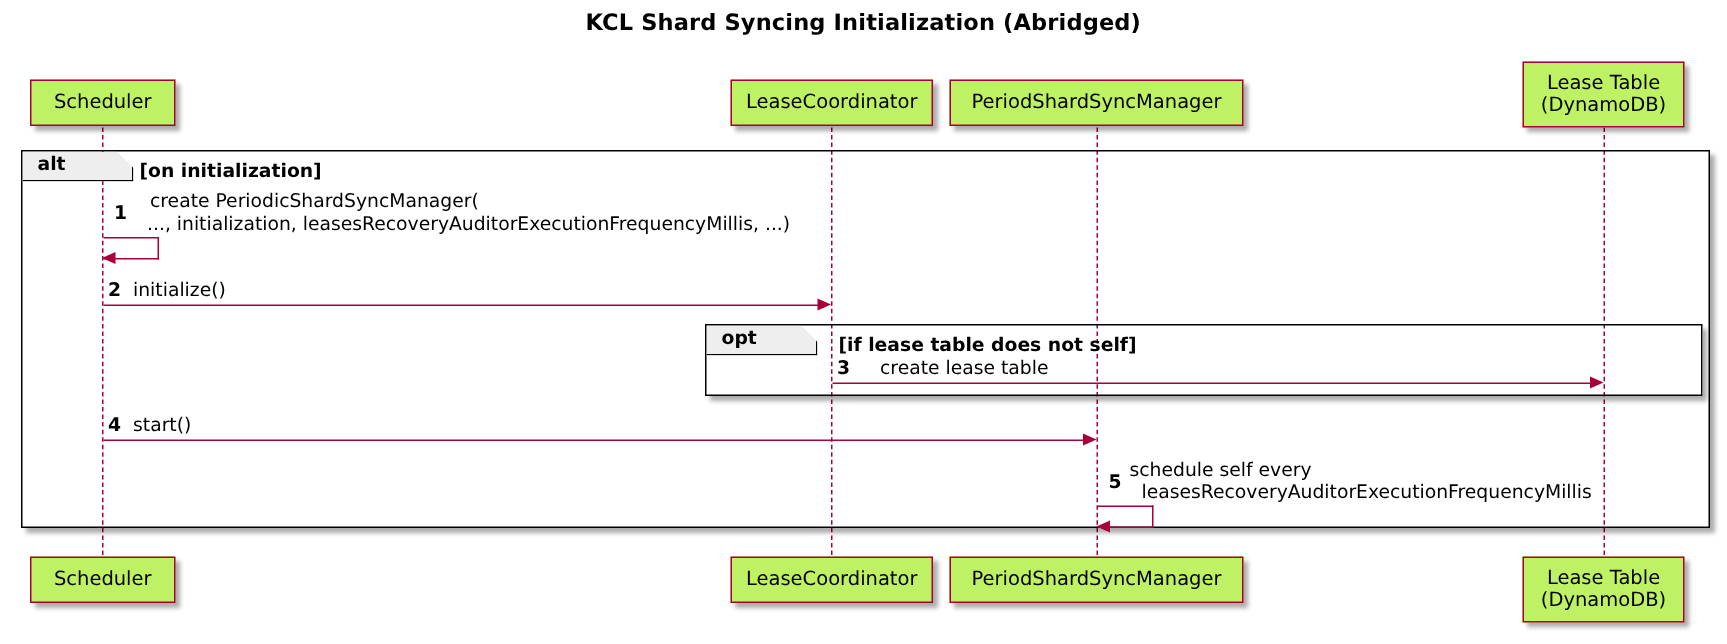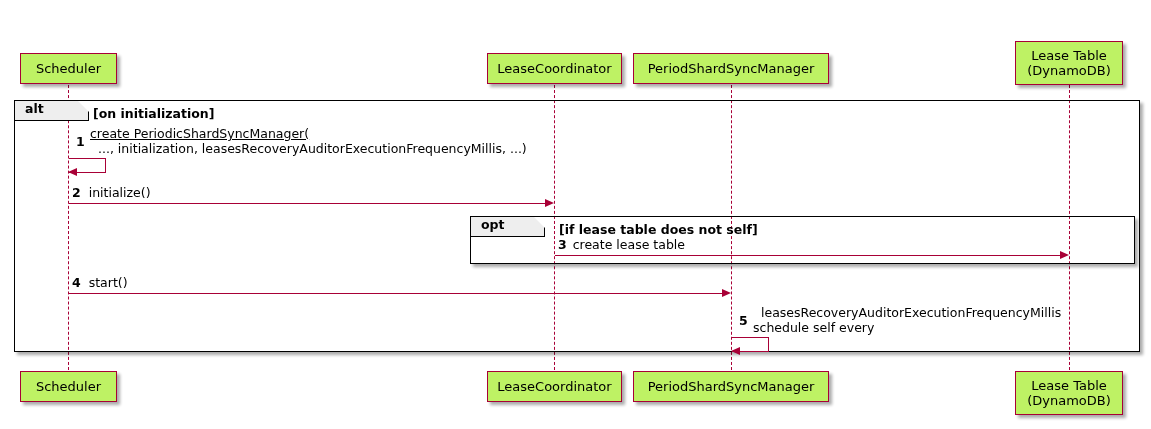--- a/index.html
+++ b/index.html
@@ -125,71 +125,72 @@
     border: 1.4px solid #A80036;
     border-left: none;
     background: transparent;
   }
 </style>
 </head>
 <body>
 
 <div id="diagram">
 
+  <div class="abs title">KCL Shard Syncing Initialization (Abridged)</div>
 
   <div class="abs lifeline" style="left:68px;  top:85px; height:285px;"></div>
   <div class="abs lifeline" style="left:554px; top:85px; height:285px;"></div>
   <div class="abs lifeline" style="left:731px; top:85px; height:285px;"></div>
   <div class="abs lifeline" style="left:1069px;top:85px; height:285px;"></div>
 
   <div class="abs frame" style="left:14px; top:100px; width:1126px; height:252px;"></div>
   <div class="abs frame-tab" style="left:15px; top:101px; width:74px; height:20px;">
     <span>alt</span>
   </div>
   <div class="abs frame-cond" style="left:93px; top:106px;">[on initialization]</div>
 
   <div class="abs frame" style="left:470px; top:216px; width:665px; height:48px;"></div>
   <div class="abs frame-tab" style="left:471px; top:217px; width:74px; height:20px;">
     <span>opt</span>
   </div>
   <div class="abs frame-cond" style="left:559px; top:222px;">[if lease table does not self]</div>
 
   <div class="abs msg-label" style="left:76px; top:127px;">
     <span class="msg-num" style="position:absolute; left:0; top:8px;">1</span>
-    <span class="msg-text" style="display:block; margin-left:14px;text-decoration:underline;">create PeriodicShardSyncManager(</span>
+    <span class="msg-text" style="display:block; margin-left:24px;">create PeriodicShardSyncManager(</span>
     <span class="msg-text" style="display:block; margin-left:22px;">..., initialization, leasesRecoveryAuditorExecutionFrequencyMillis, ...)</span>
   </div>
   <div class="abs self-loop" style="left:69px; top:158px; width:37px; height:15px;"></div>
   <div class="abs arrow-left" style="left:68px; top:168px;"></div>
 
   <div class="abs msg-label" style="left:72px; top:186px;">
     <span class="msg-num">2</span>
     <span class="msg-text" style="margin-left:4px;">initialize()</span>
   </div>
   <div class="abs msg-line" style="left:69px; top:203px; width:477px;"></div>
   <div class="abs arrow-right" style="left:545px; top:199px;"></div>
 
   <div class="abs msg-label" style="left:558px; top:238px;">
     <span class="msg-num">3</span>
-    <span class="msg-text" style="margin-left:2px;">create lease table</span>
+    <span class="msg-text" style="margin-left:16px;">create lease table</span>
   </div>
   <div class="abs msg-line" style="left:555px; top:255px; width:506px;"></div>
   <div class="abs arrow-right" style="left:1060px; top:251px;"></div>
 
   <div class="abs msg-label" style="left:72px; top:276px;">
     <span class="msg-num">4</span>
     <span class="msg-text" style="margin-left:4px;">start()</span>
   </div>
   <div class="abs msg-line" style="left:69px; top:293px; width:654px;"></div>
   <div class="abs arrow-right" style="left:722px; top:289px;"></div>
 
   <div class="abs msg-label" style="left:739px; top:306px;">
     <span class="msg-num" style="position:absolute; left:0; top:8px;">5</span>
+    <span class="msg-text" style="display:block; margin-left:14px;">schedule self every</span>
     <span class="msg-text" style="display:block; margin-left:22px;">leasesRecoveryAuditorExecutionFrequencyMillis</span>
-    <span class="msg-text" style="display:block; margin-left:14px;">schedule self every</span>
   </div>
   <div class="abs self-loop" style="left:732px; top:337px; width:37px; height:15px;"></div>
   <div class="abs arrow-left" style="left:731px; top:347px;"></div>
 
   <div class="abs participant" style="left:20px; top:53px; width:97px; height:31px;">
     <span class="pline">Scheduler</span>
   </div>
 
   <div class="abs participant" style="left:487px; top:53px; width:135px; height:31px;">
     <span class="pline">LeaseCoordinator</span>

